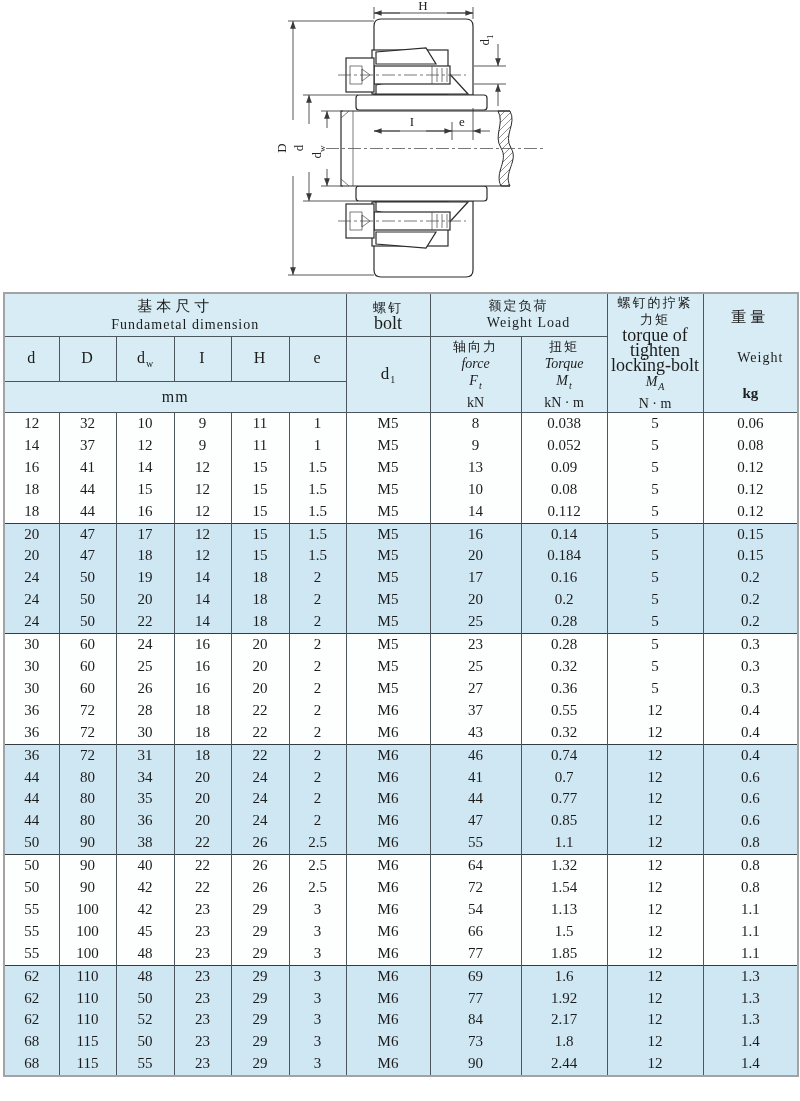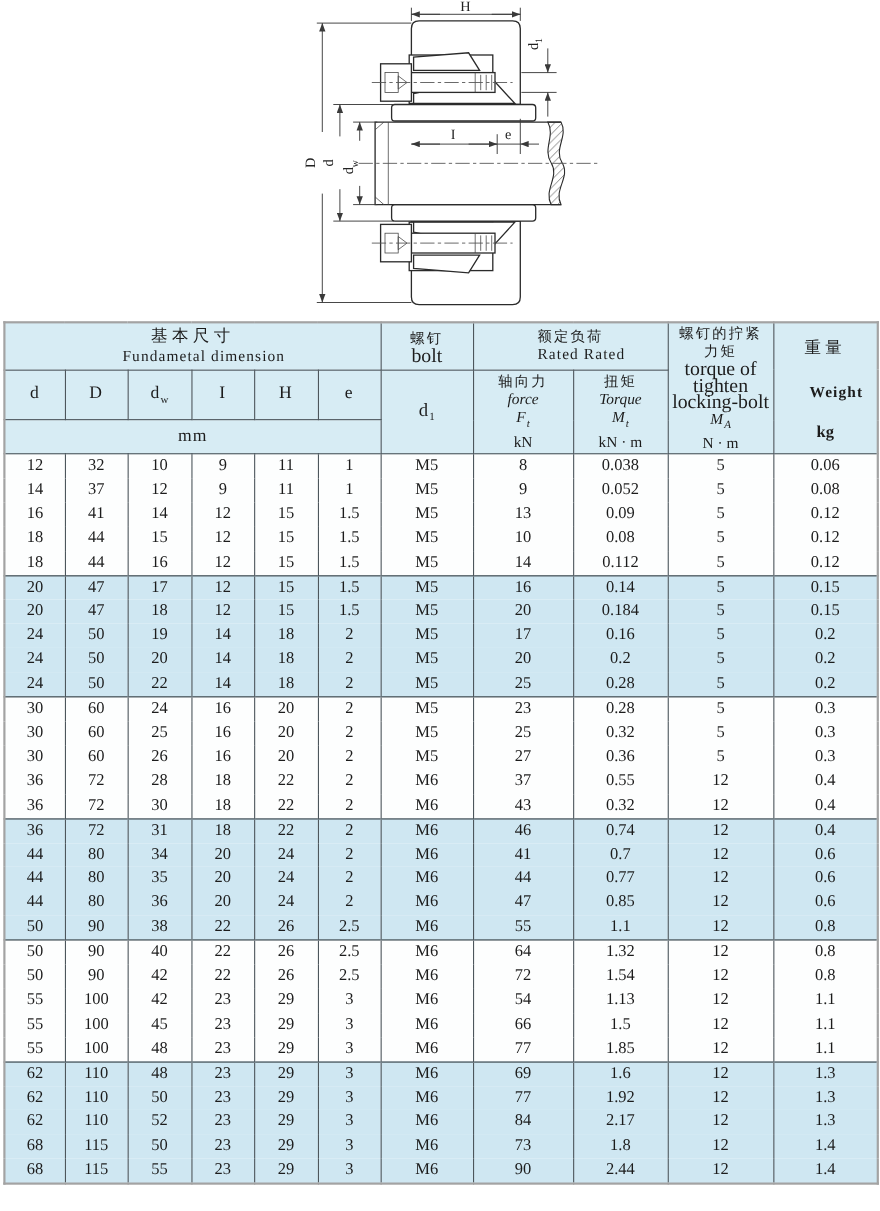--- a/index.html
+++ b/index.html
@@ -19,21 +19,21 @@
   .en{font-size:14px;letter-spacing:1px;line-height:18px;padding-left:20px;}
   .cn-s{font-size:13px;letter-spacing:2px;line-height:17px;}
   .en-s{font-size:18px;line-height:15px;}
   .sym{font-size:14px;line-height:17px;font-style:italic;}
   .unit{font-size:14px;line-height:17px;}
   .dimletter{font-size:16px;}
   .d1cell{font-size:17px;}
   .mmcell{font-size:16px;letter-spacing:1px;font-family:Liberation Serif, serif;}
   .sub{font-size:10px;vertical-align:-4px;margin-left:1px;}
   .weightcell .cn{margin-top:2px;}
-  .weightcell .en{margin-top:22px;font-weight:bold;}
+  .weightcell .en{margin-top:22px;}
   .weightcell .unit{margin-top:18px;font-size:15px;font-weight:bold;}
   tbody td{height:21.9px;line-height:21.9px;font-size:15px;border-top:none;border-bottom:none;
            background:#fdfefe;}
   tbody tr.band td{background:#cfe7f2;}
   tbody tr.gstart td{border-top:1.6px solid #333c42;}
   tbody tr:first-child td{border-top:1.6px solid #333c42;}
   
   .part{fill:#fff;stroke:#2b2b2b;stroke-width:1.2;}
   .thin{stroke:#444;stroke-width:0.7;fill:none;}
   .dim{stroke:#3a3a3a;stroke-width:0.85;fill:none;}
@@ -187,21 +187,21 @@
           <th colspan="6">
             <div class="cn">基本尺寸</div>
             <div class="en">Fundametal  dimension</div>
           </th>
           <th>
             <div class="cn-s">螺钉</div>
             <div class="en-s">bolt</div>
           </th>
           <th colspan="2">
             <div class="cn-s">额定负荷</div>
-            <div class="en">Rated  Rated</div>
+            <div class="en">Weight  Load</div>
           </th>
           <th rowspan="3">
             <div class="cn-s">螺钉的拧紧</div>
             <div class="cn-s">力矩</div>
             <div class="en-s">torque of</div>
             <div class="en-s">tighten</div>
             <div class="en-s">locking-bolt</div>
             <div class="sym"><span>M</span><span class="sub">A</span></div>
             <div class="unit">N · m</div>
           </th>

